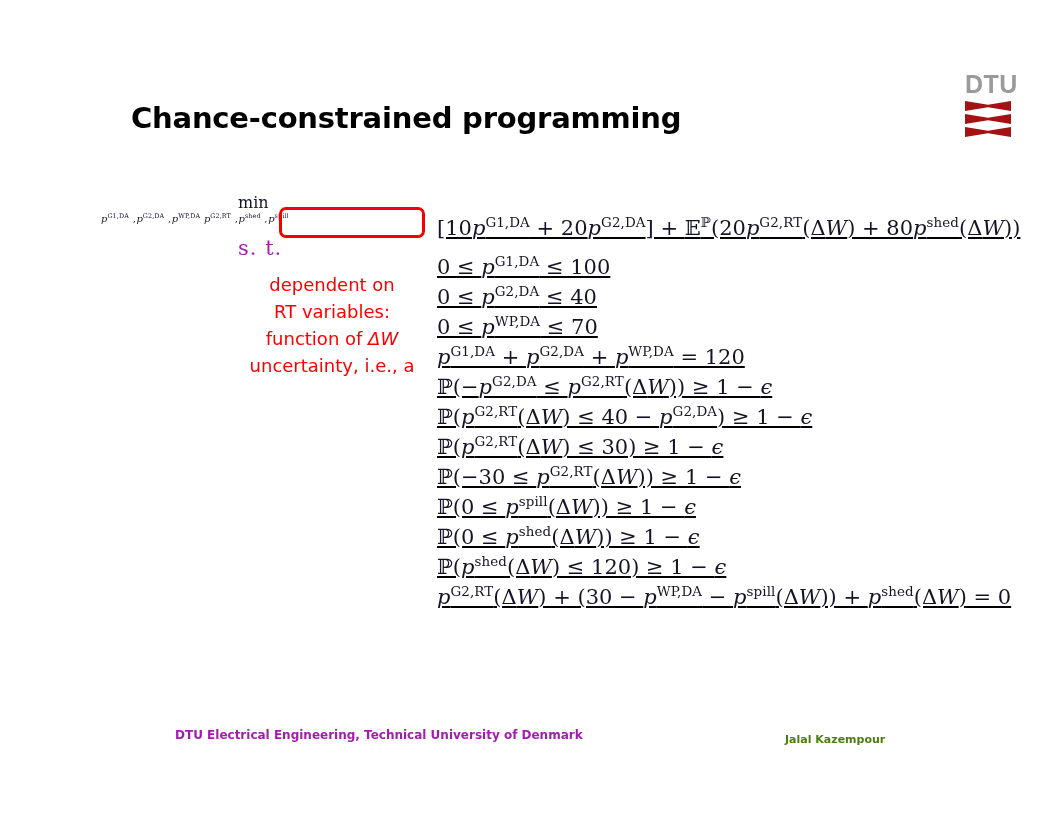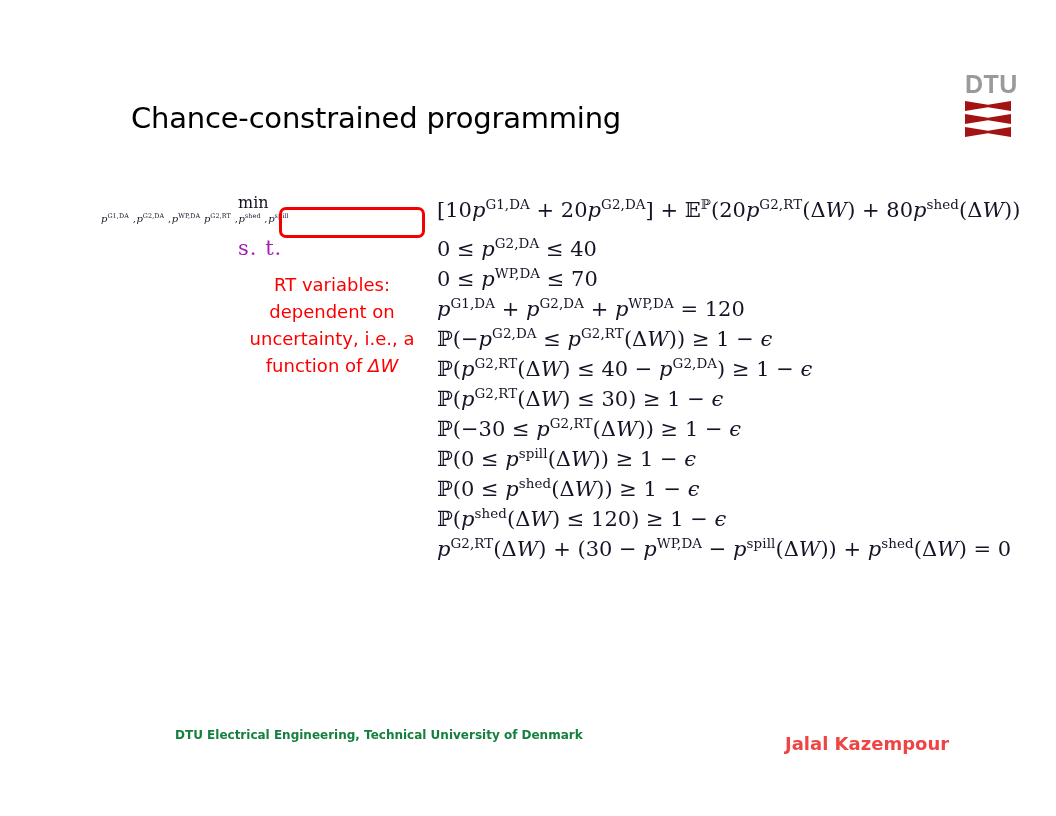--- a/index.html
+++ b/index.html
@@ -46,21 +46,21 @@
     margin-bottom: 3px;
     clip-path: polygon(0% 0%, 50% 38%, 100% 0%, 100% 100%, 50% 62%, 0% 100%);
   }
 
   
   .title {
     position: absolute;
     left: 88px;
     top: 101px;
     font-family: "DejaVu Sans", sans-serif;
-    font-weight: normal;
+    font-weight: bold;
     font-size: 29px;
     color: #000000;
     letter-spacing: -0.2px;
     white-space: nowrap;
   }
 
   
   .math {
     font-family: "DejaVu Serif", serif;
     color: #141426;
@@ -133,51 +133,52 @@
     font-size: 18px;
     line-height: 27px;
     color: #fc0000;
   }
   .annotation .dw { font-style: italic; }
 
   
   .eq-col {
     position: absolute;
     left: 394px;
-    top: 190px;
+    top: 208px;
+    text-decoration: underline;
   }
   .eq-obj {
     font-size: 21px;
     line-height: 30px;
     margin-bottom: 4px;
   }
   .eq-line {
     font-size: 21px;
     height: 30px;
     line-height: 30px;
   }
 
   
   .footer-left {
     position: absolute;
     left: 132px;
     top: 728px;
     font-family: "DejaVu Sans", sans-serif;
     font-weight: bold;
     font-size: 12px;
-    color: #15803d;
+    color: #a21caf;
   }
   .footer-right {
     position: absolute;
     left: 742px;
     top: 733px;
     font-family: "DejaVu Sans", sans-serif;
     font-weight: bold;
-    font-size: 18px;
-    color: #ef4444;
+    font-size: 11px;
+    color: #4d7c0f;
   }
 </style>
 </head>
 <body>
 
 <div class="slide">
 
   <div class="logo">
     <div class="logo-text">DTU</div>
     <div class="logo-marks">
@@ -192,32 +193,35 @@
   <div class="minstack">
     <div class="min-word math">min</div>
     <div class="min-sub math">
       <span class="mi">p</span><span class="sup">G1,DA</span><span class="thin"> ,</span><span class="mi">p</span><span class="sup">G2,DA</span><span class="thin"> ,</span><span class="mi">p</span><span class="sup">WP,DA</span><span class="thin"> </span><span class="mi">p</span><span class="sup">G2,RT</span><span class="thin"> ,</span><span class="mi">p</span><span class="sup">shed</span><span class="thin"> ,</span><span class="mi">p</span><span class="sup">spill</span>
     </div>
     <div class="st-word math">s. t.</div>
   </div>
   <div class="redbox"></div>
 
   <div class="annotation">
+    <div>dependent on</div>
     <div>RT variables:</div>
-    <div>dependent on</div>
+    <div><span>function of </span><span class="dw">ΔW</span></div>
     <div>uncertainty, i.e., a</div>
-    <div><span>function of </span><span class="dw">ΔW</span></div>
   </div>
 
   <div class="eq-col">
 
     <div class="math eq-obj">
       <span class="op">[10</span><span class="mi">p</span><span class="sup">G1,DA</span><span class="op"> + 20</span><span class="mi">p</span><span class="sup">G2,DA</span><span class="op">] + </span><span class="op">𝔼</span><span class="sup">ℙ</span><span class="op">(20</span><span class="mi">p</span><span class="sup">G2,RT</span><span class="op">(Δ</span><span class="mi">W</span><span class="op">) + 80</span><span class="mi">p</span><span class="sup">shed</span><span class="op">(Δ</span><span class="mi">W</span><span class="op">))</span>
     </div>
 
+    <div class="math eq-line">
+      <span class="op">0 ≤ </span><span class="mi">p</span><span class="sup">G1,DA</span><span class="op"> ≤ 100</span>
+    </div>
 
     <div class="math eq-line">
       <span class="op">0 ≤ </span><span class="mi">p</span><span class="sup">G2,DA</span><span class="op"> ≤ 40</span>
     </div>
 
     <div class="math eq-line">
       <span class="op">0 ≤ </span><span class="mi">p</span><span class="sup">WP,DA</span><span class="op"> ≤ 70</span>
     </div>
 
     <div class="math eq-line">

